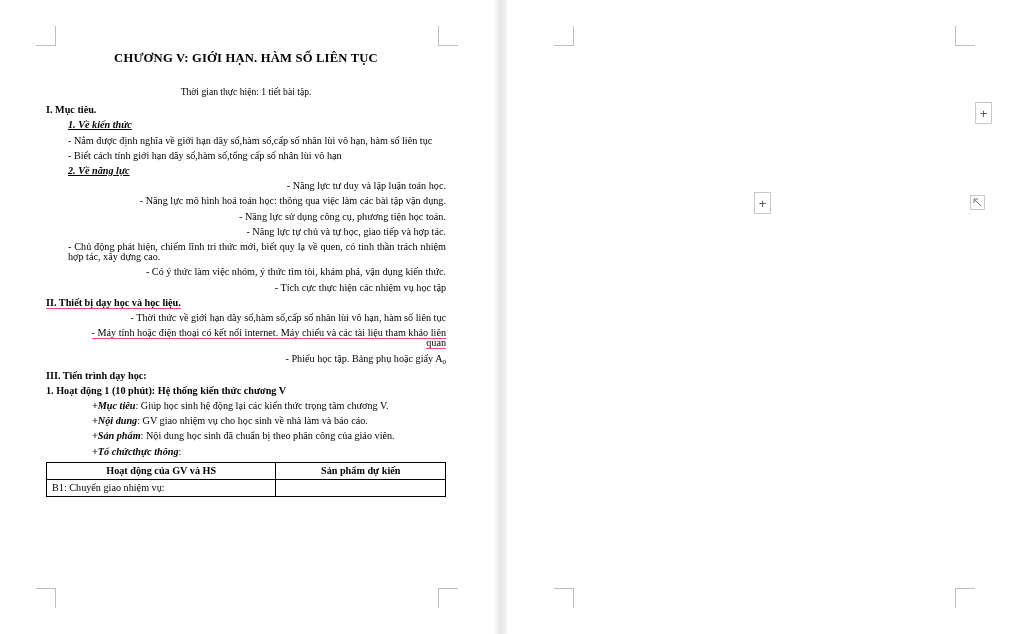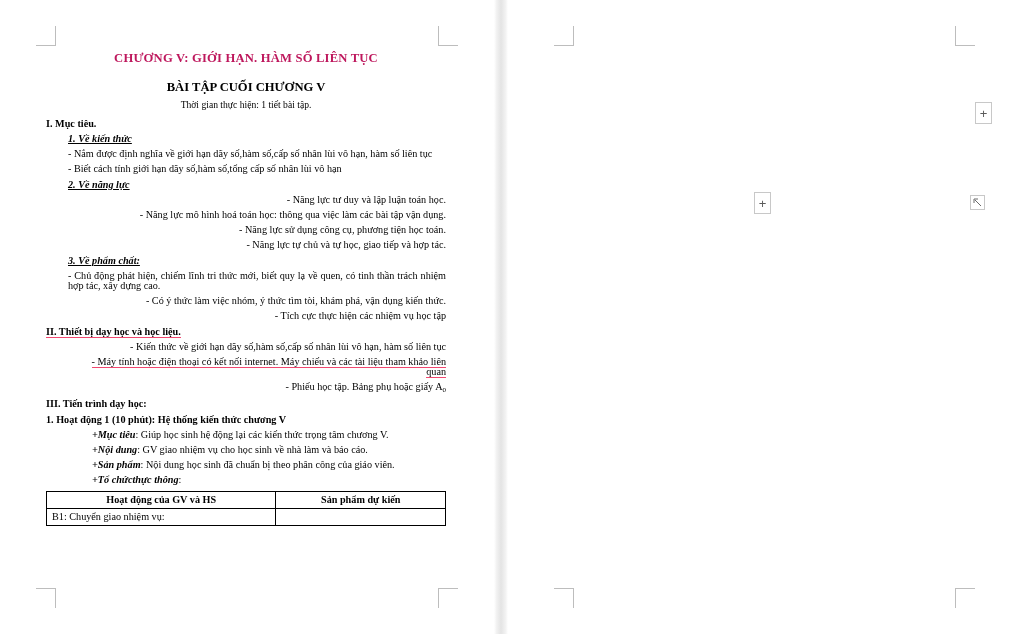--- a/index.html
+++ b/index.html
@@ -48,23 +48,23 @@
   .lmark.c { border-top: 1px solid #bdbdbd; border-right: 1px solid #bdbdbd; }
   .lmark.d { border-top: 1px solid #bdbdbd; border-left: 1px solid #bdbdbd; }
 
   
   .doc { position: absolute; font-size: 10.2px; line-height: 1.00; color: #000; }
   .doc.leftdoc  { left: 46px;  top: 52px;  width: 400px; }
 
   p { margin: 0 0 5.0px 0; }
 
   .h-chapter {
-    text-align: center; color: #be185d;
+    text-align: center; color: #000000;
     font-weight: bold; font-size: 12.6px;
-    letter-spacing: .2px; margin-bottom: 16px;
+    letter-spacing: .2px; margin-bottom: 22px;
   }
   .h-title {
     text-align: center; color: #000;
     font-weight: bold; font-size: 12.6px;
     margin-bottom: 7px;
   }
   .h-sub { text-align: center; font-size: 9.6px; margin-bottom: 9px; }
 
   .sec      { font-weight: bold; font-size: 10.2px; margin-bottom: 5px; }
   .subsec   { font-weight: bold; font-style: italic; padding-left: 22px; margin-bottom: 5px; text-decoration: underline; }
@@ -125,44 +125,42 @@
 
   <div class="page left">
     <div class="lmark a" style="left:36px; top:26px;"></div>
     <div class="lmark b" style="left:438px; top:26px;"></div>
     <div class="lmark c" style="left:36px; top:588px;"></div>
     <div class="lmark d" style="left:438px; top:588px;"></div>
 
     <div class="doc leftdoc">
 
       <p class="h-chapter">CHƯƠNG V: GIỚI HẠN. HÀM SỐ LIÊN TỤC</p>
-      <p class="h-title">BÀI TẬP CUỐI CHƯƠNG V</p>
       <p class="h-sub">Thời gian thực hiện: 1 tiết bài tập.</p>
 
       <p class="sec">I. Mục tiêu.</p>
 
       <p class="subsec">1. Về kiến thức</p>
       <p class="bullet">- Nắm được định nghĩa về giới hạn dãy số,hàm số,cấp số nhân lùi vô hạn, hàm số liên tục</p>
       <p class="bullet">- Biết cách tính giới hạn dãy số,hàm số,tổng cấp số nhân lùi vô hạn</p>
 
       <p class="subsec">2. Về năng lực</p>
       <p class="bullet2">- Năng lực tư duy và lập luận toán học.</p>
       <p class="bullet2">- Năng lực mô hình hoá toán học: thông qua việc làm các bài tập vận dụng.</p>
       <p class="bullet2">- Năng lực sử dụng công cụ, phương tiện học toán.</p>
       <p class="bullet2">- Năng lực tự chủ và tự học, giao tiếp và hợp tác.</p>
 
-      <p class="subsec">3. Về phẩm chất:</p>
       <p class="bullet just" style="padding-left:22px; text-indent:0;">- Chủ động phát hiện, chiếm lĩnh tri thức mới, biết quy lạ về quen, có tinh thần trách nhiệm hợp tác, xây dựng cao.</p>
       <p class="bullet2">- Có ý thức làm việc nhóm, ý thức tìm tòi, khám phá, vận dụng kiến thức.</p>
       <p class="bullet2">- Tích cực thực hiện các nhiệm vụ học tập</p>
 
       <p class="sec">
         <span class="pinkline">II. Thiết bị dạy học và học liệu.</span>
       </p>
-      <p class="bullet2">- Kiến thức về giới hạn dãy số,hàm số,cấp số nhân lùi vô hạn, hàm số liên tục</p>
+      <p class="bullet2">- Thời thức về giới hạn dãy số,hàm số,cấp số nhân lùi vô hạn, hàm số liên tục</p>
       <p class="bullet2">
         <span class="pinkline">- Máy tính hoặc điện thoại có kết nối internet. Máy chiếu và các tài liệu tham khảo liên quan</span>
       </p>
       <p class="bullet2">
         <span>- Phiếu học tập. Bảng phụ hoặc giấy A</span><span class="sub">0</span>
       </p>
 
       <p class="sec">III. Tiến trình dạy học:</p>
       <p class="sec">1. Hoạt động 1 (10 phút): Hệ thống kiến thức chương V</p>
 

